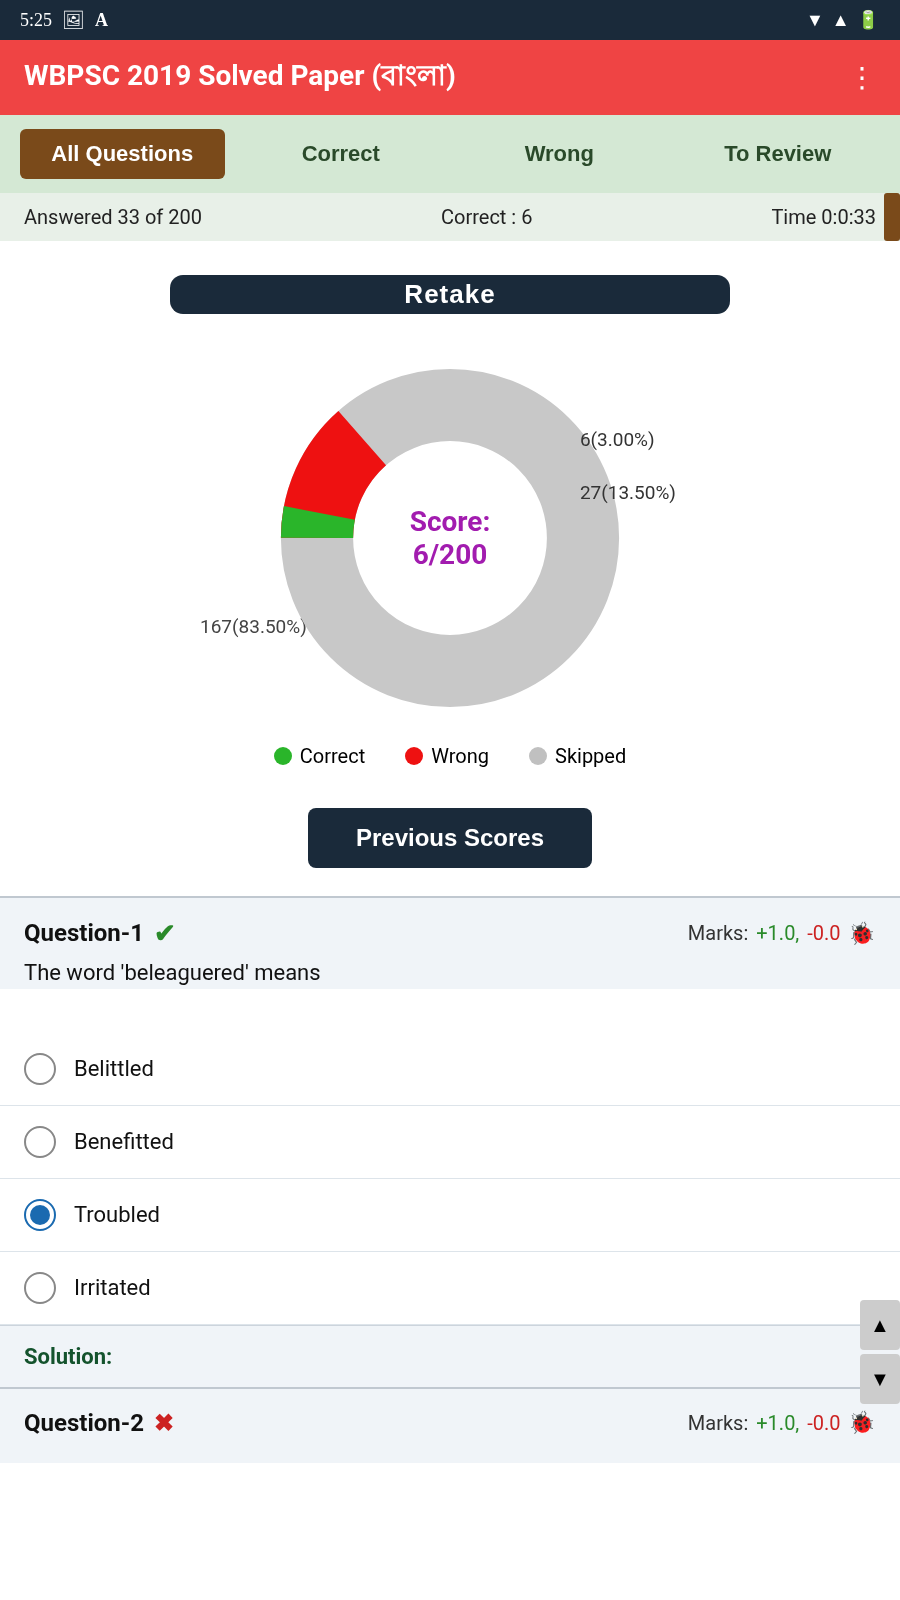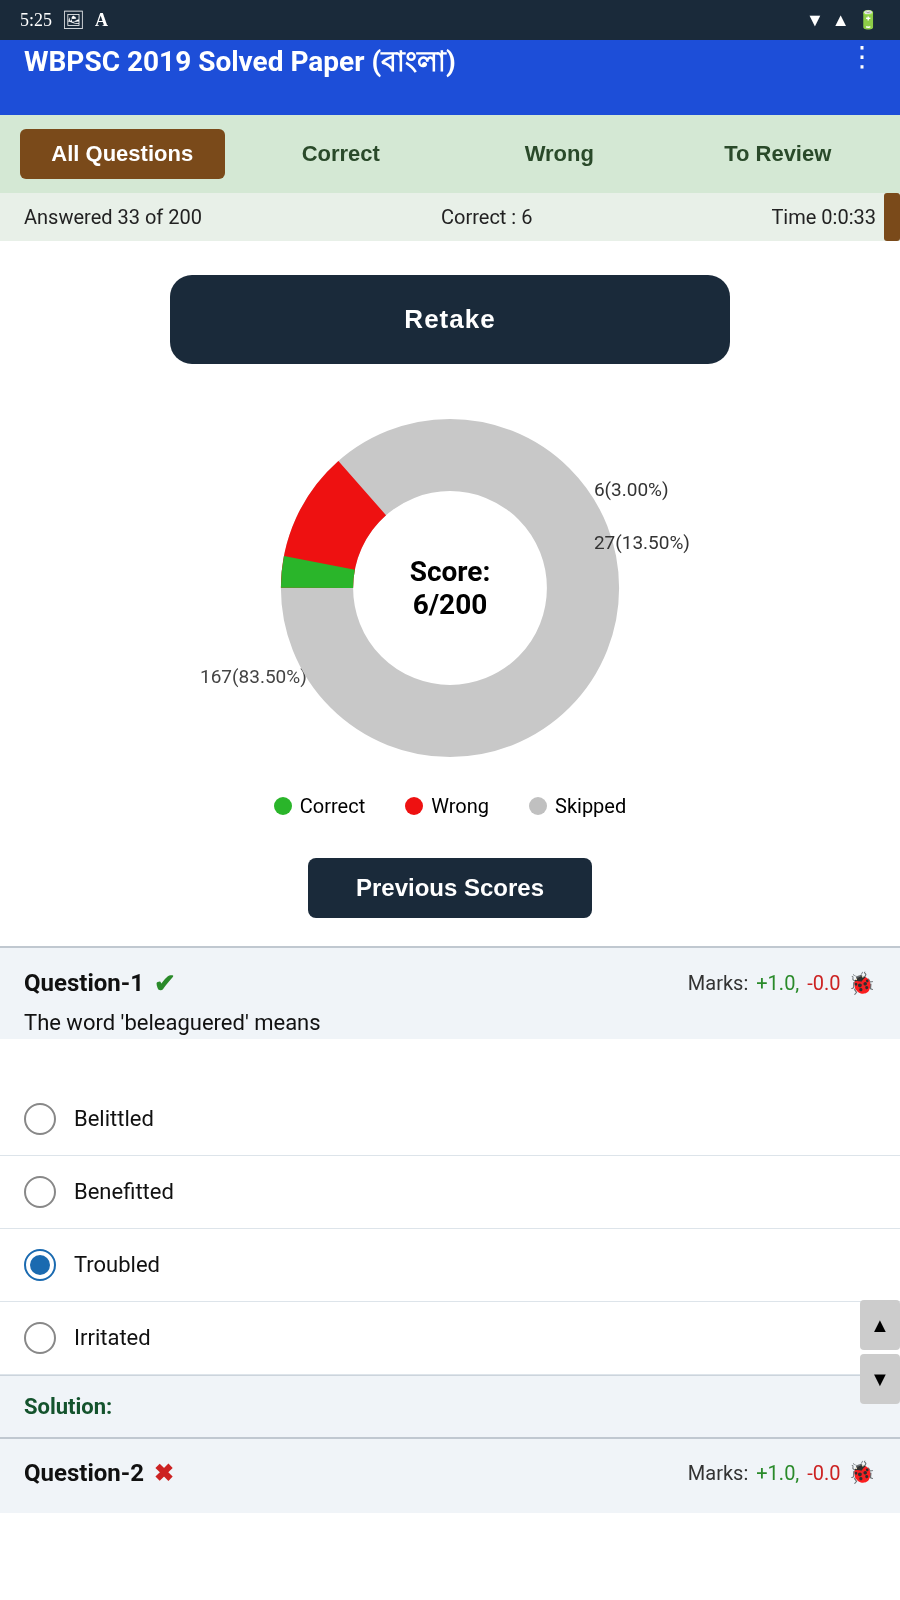--- a/index.html
+++ b/index.html
@@ -21,24 +21,24 @@
       padding: 0 20px;
       color: #fff;
       font-size: 18px;
       font-family: Liberation Serif, serif;
     }
     .status-bar-left { display: flex; align-items: center; gap: 10px; }
     .status-bar-right { display: flex; align-items: center; gap: 8px; }
 
     
     .top-bar {
-      background: #1d4ed8;
+      background: #ef4444;
       height: 75px;
       display: flex;
-      align-items: flex-start;
+      align-items: center;
       justify-content: space-between;
       padding: 0 24px;
       color: #fff;
     }
     .top-bar-title {
       font-size: 28px;
       font-weight: bold;
       color: #fff;
     }
     .top-bar-menu {
@@ -95,22 +95,22 @@
       display: flex;
       justify-content: center;
       padding: 10px 0 24px 0;
     }
     .retake-btn {
       background: #1a2a3a;
       color: #fff;
       font-size: 26px;
       font-weight: 600;
       border: none;
-      border-radius: 22px;
-      padding: 29px 0;
+      border-radius: 13px;
+      padding: 4px 0;
       width: 560px;
       cursor: pointer;
       letter-spacing: 1px;
     }
 
     
     .chart-area {
       display: flex;
       flex-direction: column;
       align-items: center;
@@ -133,21 +133,21 @@
       text-align: center;
       font-size: 26px;
       color: #444;
       font-weight: 500;
       pointer-events: none;
     }
     .donut-center-label span {
       display: block;
       font-size: 28px;
       font-weight: bold;
-      color: #000000;
+      color: #a21caf;
     }
 
     
     .legend {
       display: flex;
       gap: 40px;
       margin-top: 16px;
       font-size: 20px;
     }
     .legend-item {
@@ -377,21 +377,21 @@
           <circle cx="100" cy="100" r="70" fill="none" stroke="#2ab52a" stroke-width="38" stroke-dasharray="13.19 426.63" stroke-dashoffset="110.0" transform="rotate(-90 100 100) rotate(0 100 100)"></circle>
 
         </svg>
 
         <div class="donut-center-label">
           <span>Score:</span>
           <span>6/200</span>
         </div>
       </div>
 
-      <div style="position:absolute;right:10px;top:80px;font-size:19px;color:#444;display:flex;flex-direction:column;gap:10px;">
+      <div style="position:absolute;right:24px;top:80px;font-size:19px;color:#444;display:flex;flex-direction:column;gap:10px;">
         <span style="color:#333;">6(3.00%)</span>
         <span style="color:#333;margin-top:20px;">27(13.50%)</span>
       </div>
     </div>
 
     <div class="legend">
       <div class="legend-item">
         <div class="legend-dot" style="background:#2ab52a;"></div>
         <span>Correct</span>
       </div>

